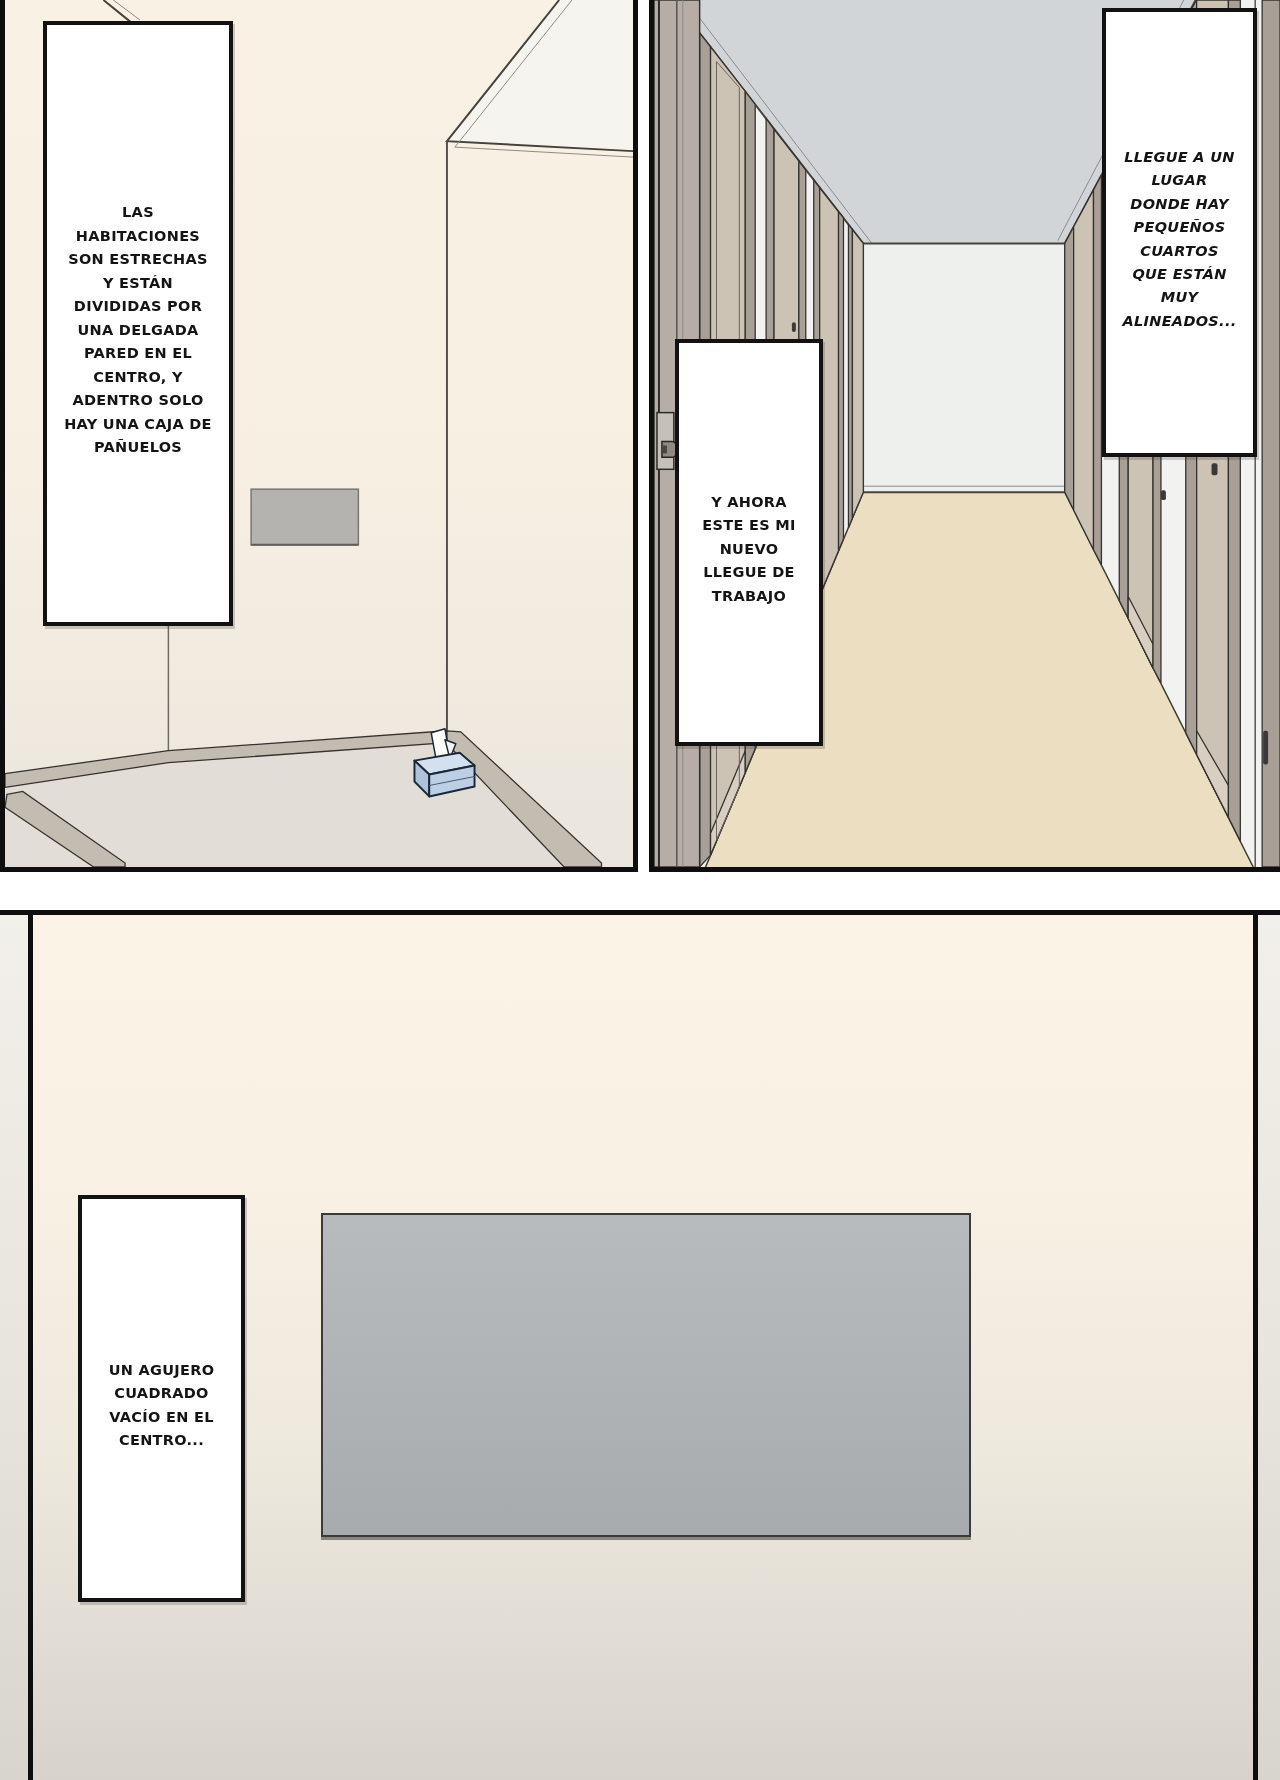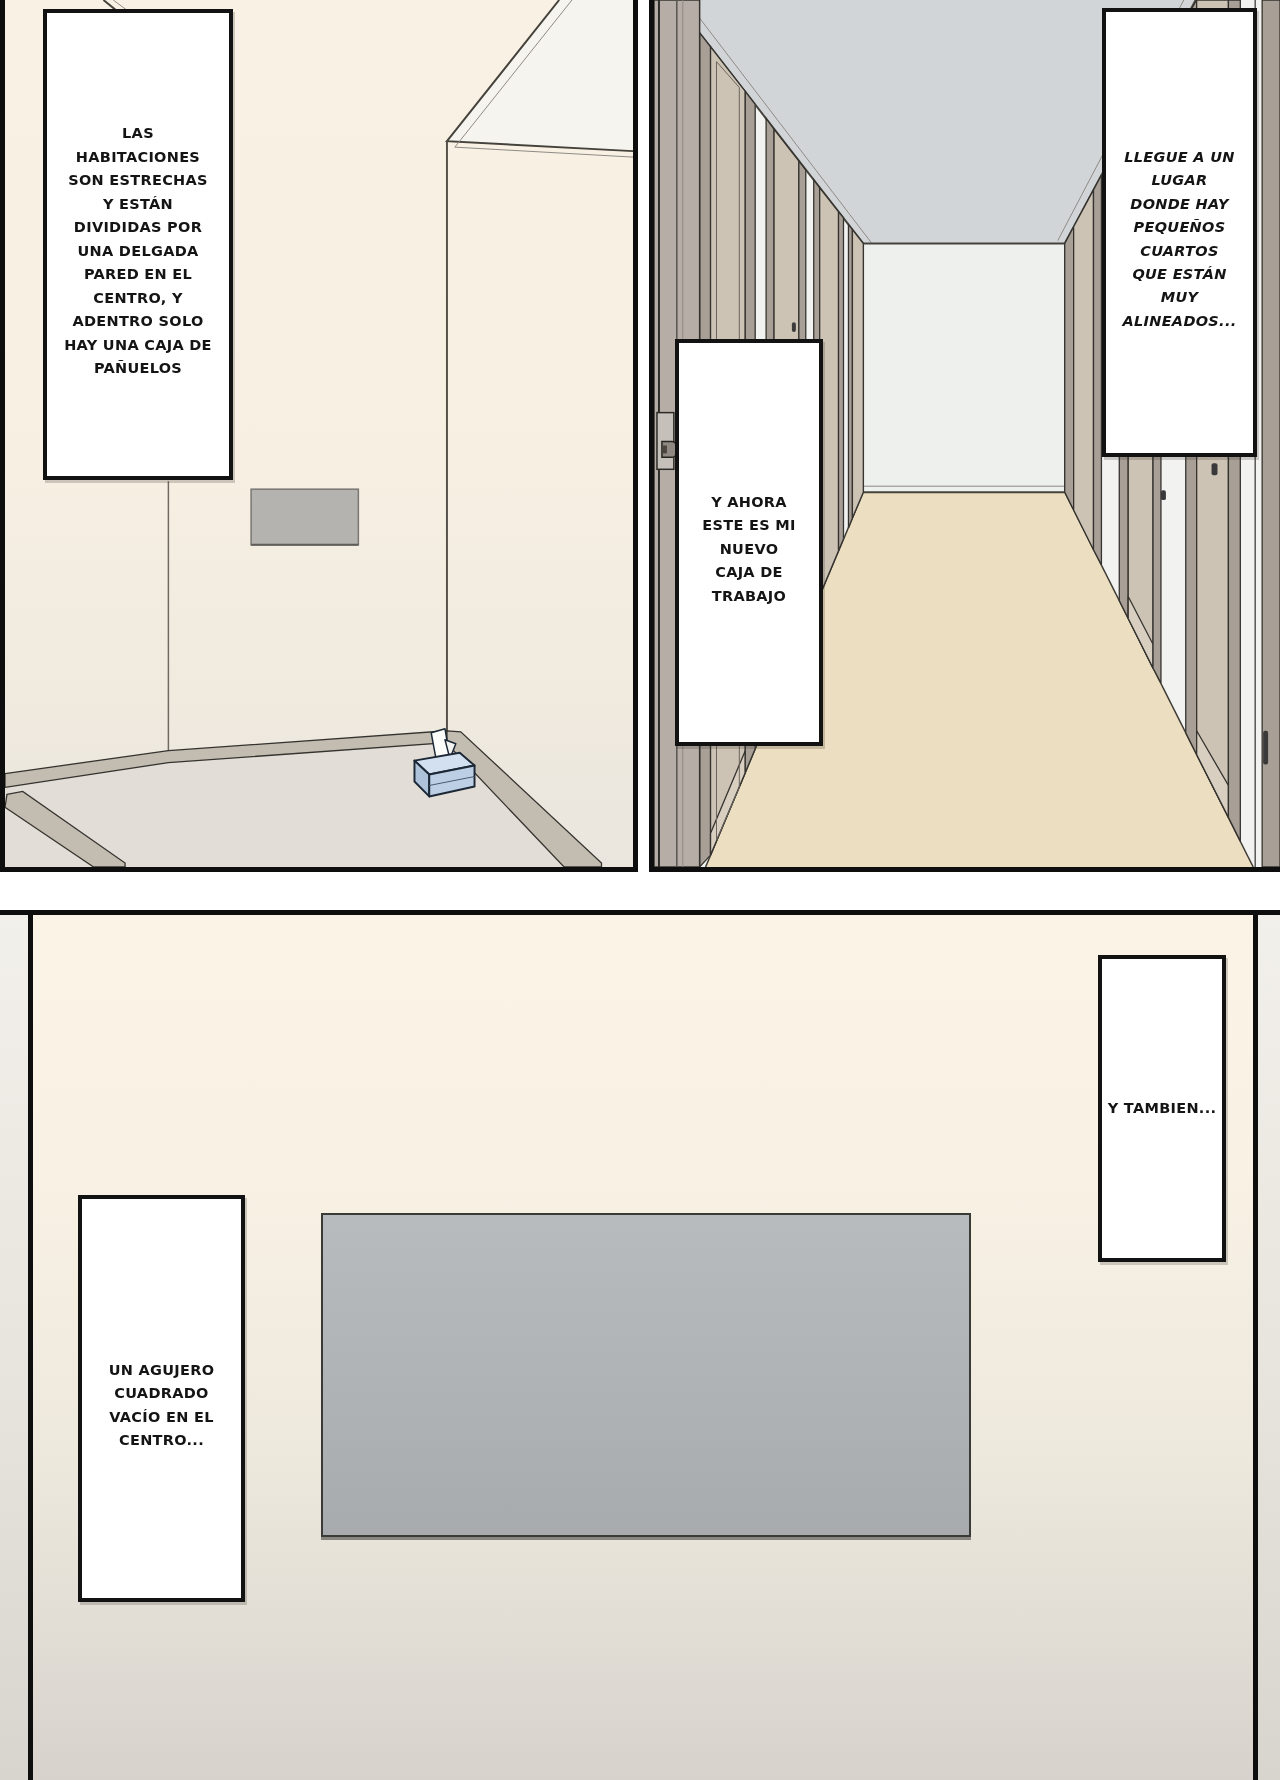--- a/index.html
+++ b/index.html
@@ -19,21 +19,21 @@
     border-left:5px solid #0e0e0e;border-right:5px solid #0e0e0e;
     background:linear-gradient(180deg,#fbf4e6 0%,#f8f1e4 30%,#eee9dd 62%,#e0dcd4 85%,#d7d3cc 100%);}
   .art{position:absolute;left:0;top:0;width:100%;height:100%;}
 
   
   .caption{position:absolute;box-sizing:border-box;background:#ffffff;border:4px solid #121212;
     display:flex;align-items:center;justify-content:center;text-align:center;
     box-shadow:2px 3px 0 rgba(55,50,42,0.22);}
   .caption .txt{white-space:pre-line;font-weight:bold;color:#141414;
     font-size:14.5px;line-height:1.62;letter-spacing:0.3px;padding:4px 2px;margin-top:14px;}
-  #caption-rooms{left:43px;top:9px;width:190px;height:471px;}
+  #caption-rooms{left:43px;top:21px;width:190px;height:605px;}
   #caption-arrival{left:1102px;top:8px;width:155px;height:449px;font-style:italic;}
   #caption-workplace{left:675px;top:339px;width:148px;height:407px;}
   #caption-also{left:1098px;top:955px;width:128px;height:307px;}
   #caption-hole{left:78px;top:1195px;width:167px;height:407px;justify-content:center;}
   #caption-also .txt{margin-top:0;}
 
   
   #wall-hole{position:absolute;left:321px;top:1213px;width:650px;height:324px;box-sizing:border-box;
     background:linear-gradient(180deg,#b7bbbd 0%,#aeb2b5 60%,#a7abae 100%);
     border:2px solid #3a3a36;box-shadow:0 3px 0 rgba(20,20,18,0.45);}
@@ -189,27 +189,24 @@
 CUARTOS
 QUE ESTÁN
 MUY
 ALINEADOS...</div>
   </div>
 
   <div class="caption" id="caption-workplace">
     <div class="txt">Y AHORA
 ESTE ES MI
 NUEVO
-CAJA DE
+LLEGUE DE
 TRABAJO</div>
   </div>
 
-  <div class="caption" id="caption-also">
-    <div class="txt">Y TAMBIEN...</div>
-  </div>
 
   <div class="caption" id="caption-hole">
     <div class="txt">UN AGUJERO
 CUADRADO
 VACÍO EN EL
 CENTRO...</div>
   </div>
 
 </div>
 

